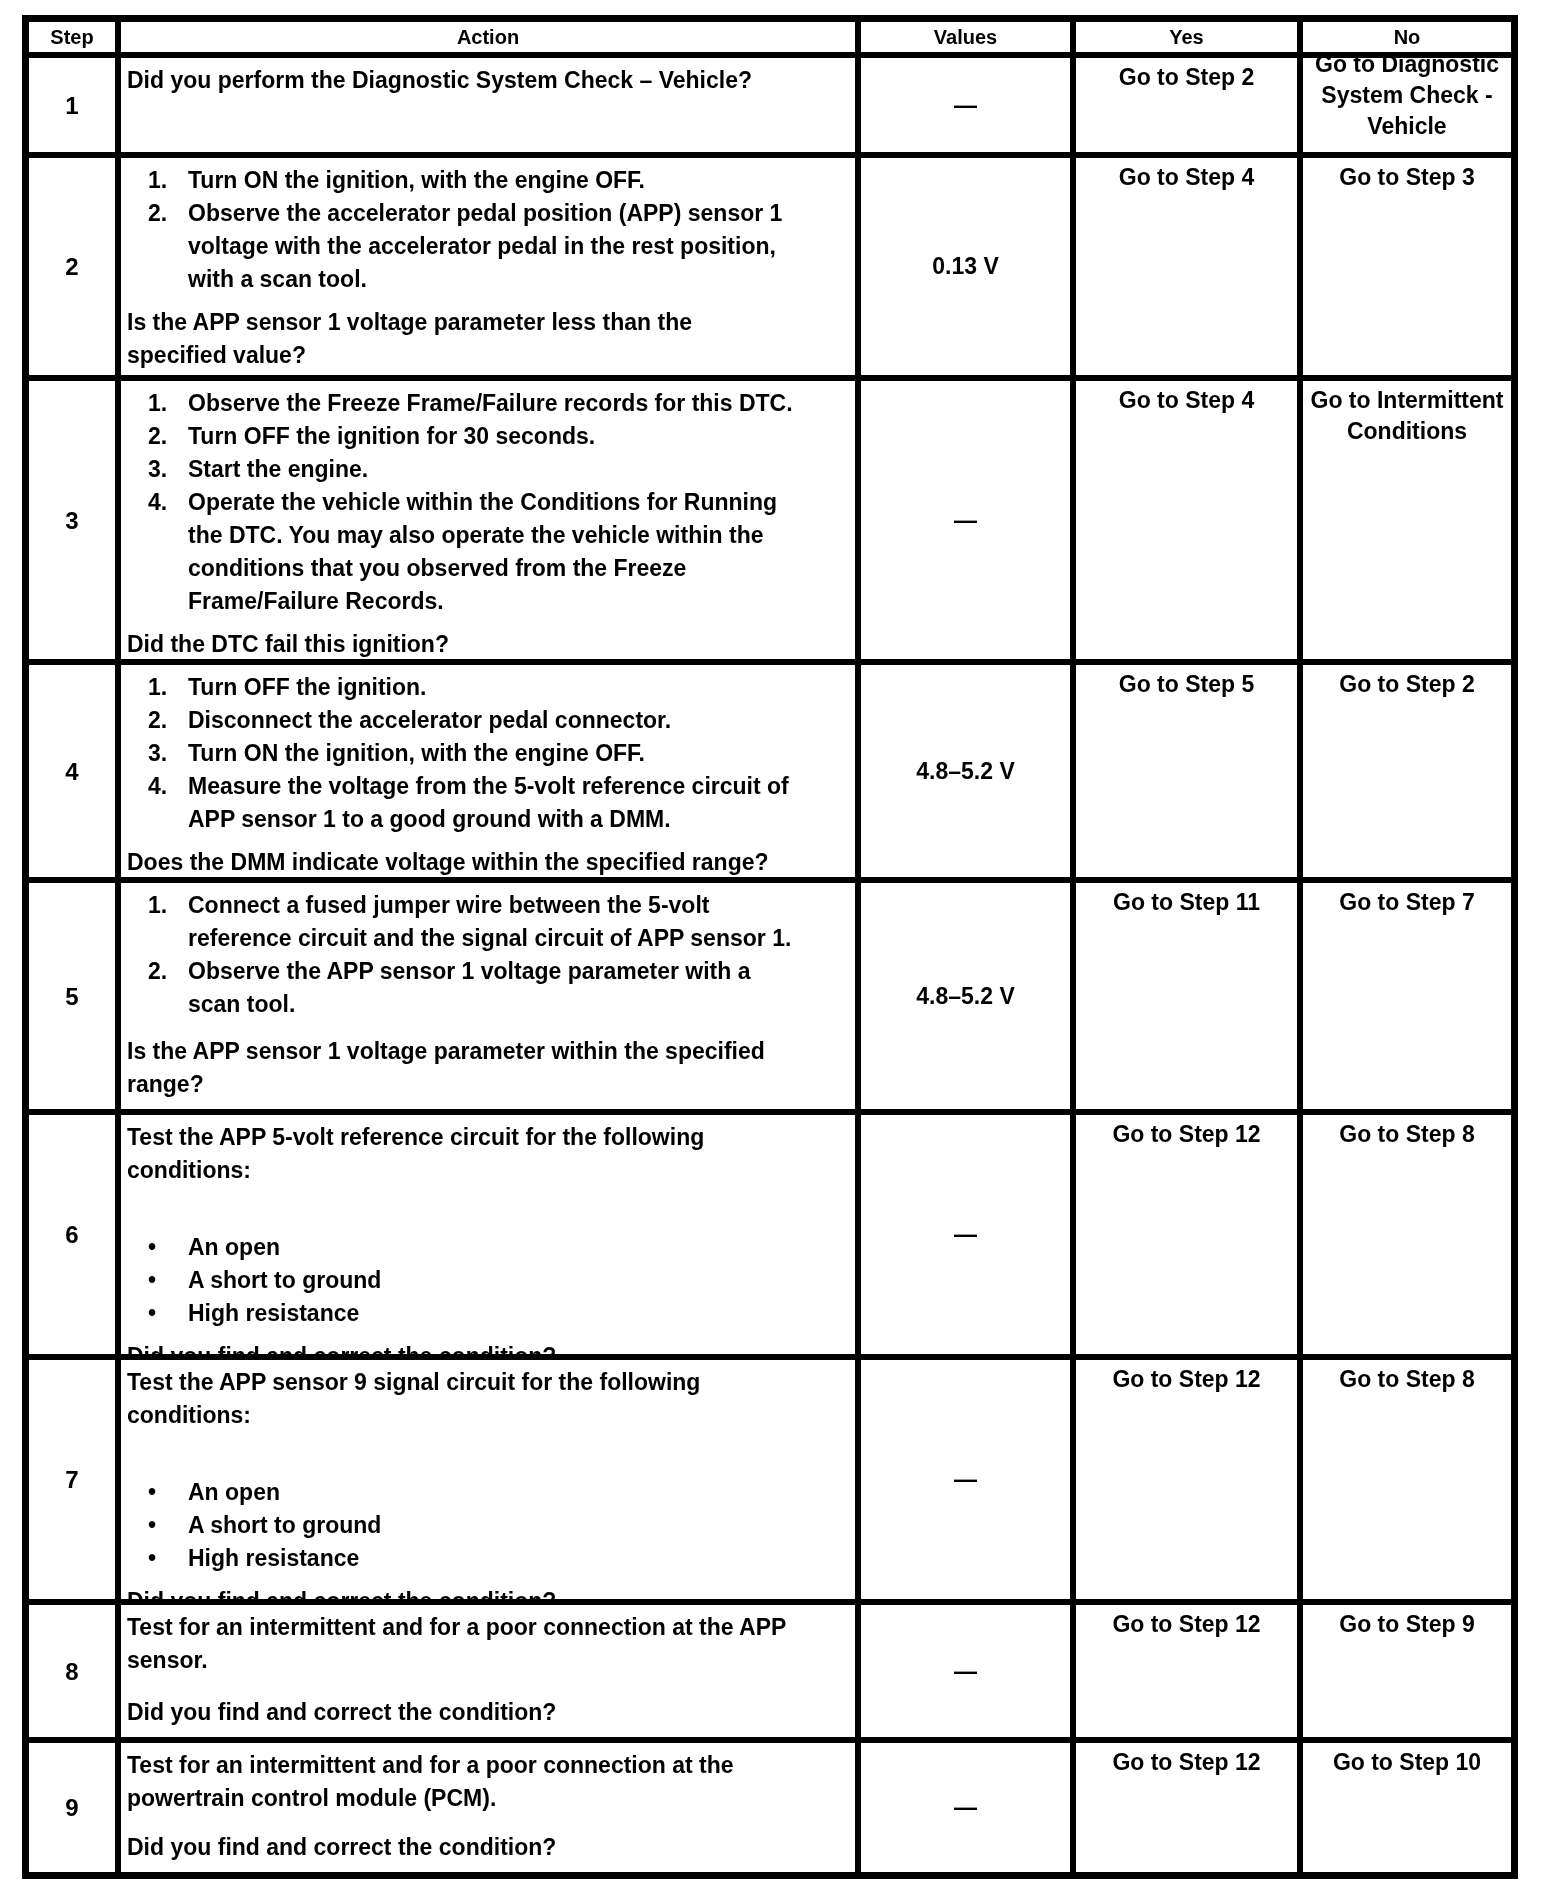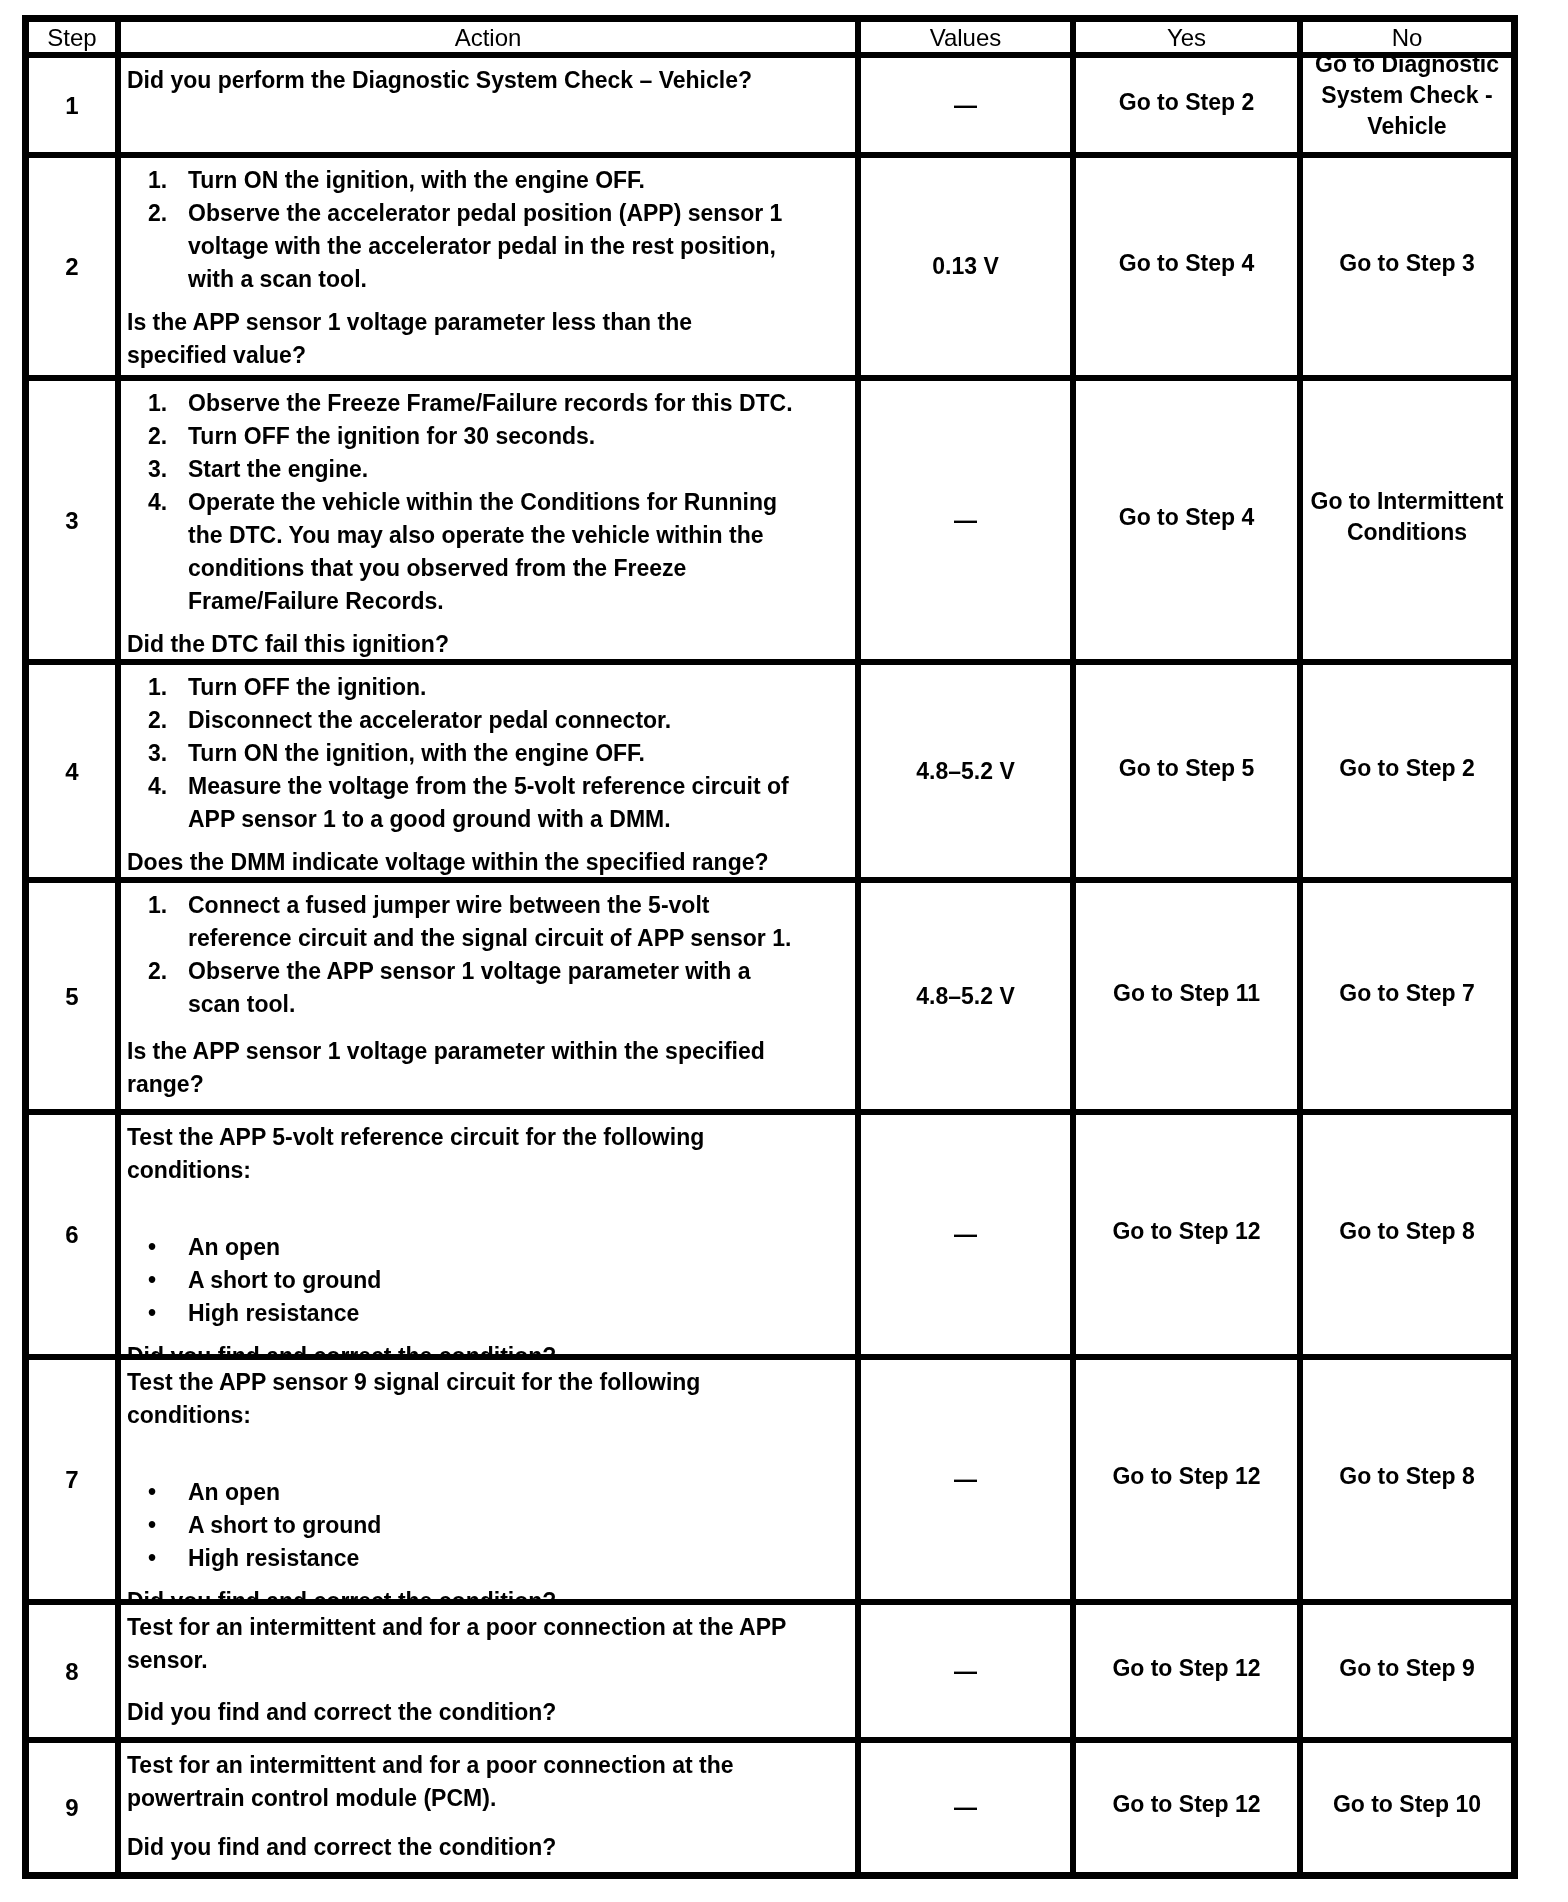--- a/index.html
+++ b/index.html
@@ -22,21 +22,21 @@
   .cell {
     border-right: 6px solid #000;
     border-bottom: 6px solid #000;
     overflow: hidden;
     background: #fff;
     font-weight: bold;
   }
   .cell:nth-child(5n) { border-right: none; }
   .cell.last-row { border-bottom: none; }
   .hdr {
-    font-weight: normal; font-size: 24px;
+    font-weight: bold; font-size: 20px;
     display: flex; align-items: center; justify-content: center;
   }
   .step {
     display: flex; align-items: center; justify-content: center;
     font-size: 24px;
   }
   .action {
     display: flex; flex-direction: column;
     padding: 6px 6px 8px 6px;
     text-align: left;
@@ -45,21 +45,21 @@
   .alist.bullet { margin-top: 44px; }
   .li { display: flex; margin-left: 21px; }
   .marker { flex: 0 0 40px; width: 40px; }
   .txt { max-width: 620px; }
   .question { margin-top: auto; max-width: 660px; padding-top: 10px; }
   .values {
     display: flex; align-items: center; justify-content: center;
   }
   .goto {
     display: flex; flex-direction: column;
-    justify-content: center; align-items: center;
+    justify-content: flex-start; align-items: center;
     text-align: center;
     line-height: 31px;
     padding: 4px 6px 10px 6px;
   }
   .goto.top-align { justify-content: flex-end; }
 </style>
 </head>
 <body>
 
 <div class="tbl">

